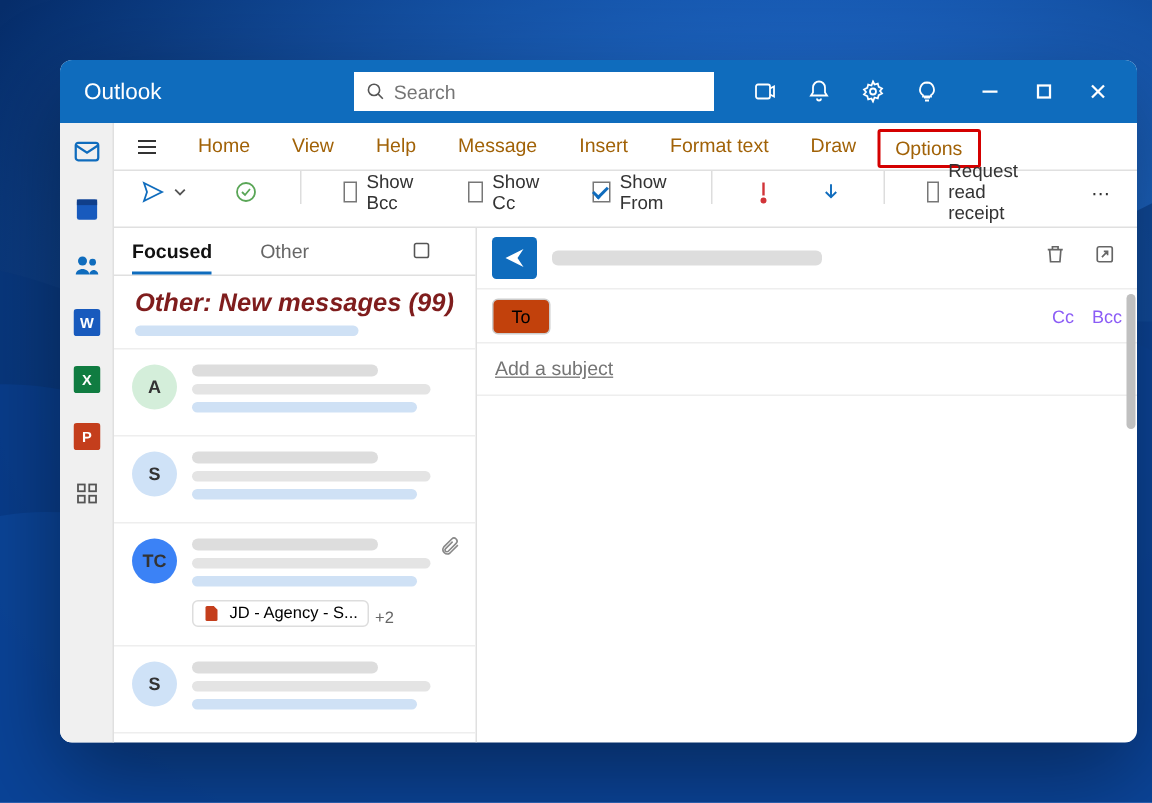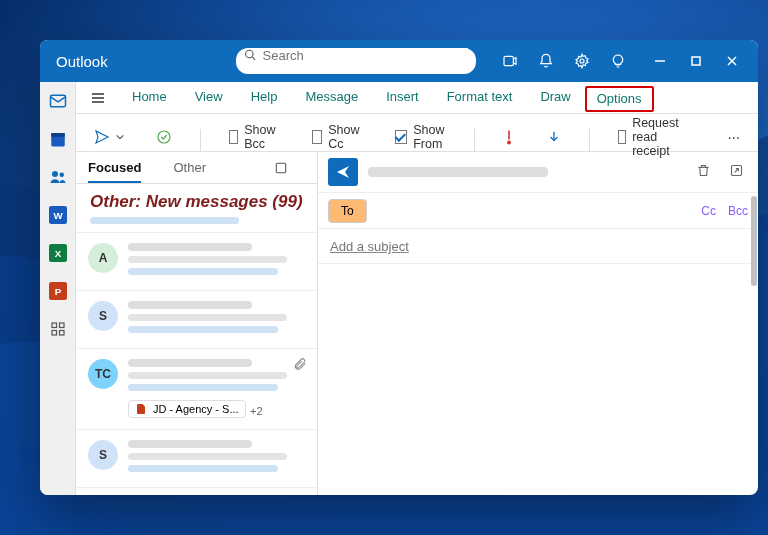--- a/index.html
+++ b/index.html
@@ -2,36 +2,36 @@
 <html><head>
 <meta charset="utf-8">
 <style>
   * { box-sizing: border-box; margin: 0; padding: 0; font-family: 'Segoe UI', sans-serif; }
   body { width: 768px; height: 535px; overflow: hidden; position: relative; background: #0a4db8; }
   .wallpaper { position: absolute; inset: 0; z-index: 0; }
   .wallpaper svg { width: 100%; height: 100%; }
   .window { position: absolute; top: 40px; left: 40px; width: 718px; height: 455px; background: #fff; border-radius: 8px; overflow: hidden; box-shadow: 0 20px 60px rgba(0,0,0,.4); display: flex; flex-direction: column; z-index: 1; }
   .titlebar { height: 42px; background: #0f6cbd; display: flex; align-items: center; padding: 0 8px 0 16px; color: #fff; gap: 8px; }
   .titlebar .app-title { font-size: 15px; font-weight: 500; }
-  .searchbox { flex: 0 0 240px; height: 26px; background: #fff; border-radius: 12px; display: flex; align-items: flex-start; padding: 0 8px; margin-left: 120px; }
+  .searchbox { flex: 0 0 240px; height: 26px; background: #fff; border-radius: 0; display: flex; align-items: center; padding: 0 8px; margin-left: 120px; }
   .searchbox svg { color: #555; margin-right: 6px; }
   .searchbox input { border: none; outline: none; font-size: 13px; width: 100%; }
   .titlebar .titlebar-icons { margin-left: auto; display: flex; align-items: center; gap: 4px; }
   .tb-btn { width: 32px; height: 32px; display: flex; align-items: center; justify-content: center; cursor: pointer; color: #fff; border-radius: 4px; }
   .win-ctrl { display: flex; margin-left: 4px; }
   .win-ctrl .tb-btn { width: 36px; height: 42px; border-radius: 0; }
   .body { flex: 1; display: flex; min-height: 0; }
   .leftrail { width: 36px; background: #f0f0f0; border-right: 1px solid #e0e0e0; display: flex; flex-direction: column; align-items: center; padding-top: 6px; gap: 12px; }
   .rail-ic { width: 26px; height: 26px; display: flex; align-items: center; justify-content: center; cursor: pointer; border-radius: 4px; }
   .content { flex: 1; display: flex; flex-direction: column; min-width: 0; }
   .ribbon-tabs { height: 32px; display: flex; align-items: center; border-bottom: 1px solid #e0e0e0; padding: 0 8px; gap: 0; }
   .hamburger { width: 28px; height: 28px; display:flex; align-items:center; justify-content:center; cursor:pointer; margin-right:6px; color:#333;}
-  .rtab { padding: 0 14px; height: 32px; display: flex; align-items: center; font-size: 13px; color: #0f766e; cursor: pointer; border-bottom: 2px solid transparent; }
+  .rtab { padding: 0 14px; height: 32px; display: flex; align-items: center; font-size: 13px; color: #a16207; cursor: pointer; border-bottom: 2px solid transparent; }
   .rtab.highlighted { border: 2px solid #d40000; border-radius: 2px; height: 26px; margin-top:2px; font-weight:500; padding:0 10px;}
-  .ribbon-row { height: 38px; border-bottom: 1px solid #e0e0e0; display: flex; align-items: flex-end; padding: 0 10px; gap: 16px; }
+  .ribbon-row { height: 38px; border-bottom: 1px solid #e0e0e0; display: flex; align-items: flex-start; padding: 0 10px; gap: 16px; }
   .ropt { display: flex; align-items: center; gap: 6px; font-size: 12.5px; color: #333; padding: 0 8px; height: 28px; cursor: pointer; }
   .ropt .chk { width: 14px; height: 14px; border: 1px solid #777; background:#fff; display:inline-flex; align-items:center; justify-content:center;}
   .ropt .chk.checked::after{content:""; width:8px; height:4px; border-left:2px solid #0f6cbd; border-bottom:2px solid #0f6cbd; transform: rotate(-45deg) translate(0,-1px);}
   .divider-v { width:1px; height:22px; background:#ddd; margin:0 4px;}
   .panes { flex:1; display:flex; min-height:0;}
   .maillist { width: 242px; border-right:1px solid #e0e0e0; display:flex; flex-direction:column;}
   .ml-tabs { height:32px; display:flex; align-items:flex-end; padding:0 12px; gap:32px; border-bottom:1px solid #e0e0e0;}
   .mltab { font-size:13px; color:#666; cursor:pointer; padding-bottom:6px; border-bottom:2px solid transparent;}
   .mltab.active { color:#111; font-weight:600; border-bottom-color:#0f6cbd;}
   .ml-tabs .sp { flex:1;}
@@ -45,21 +45,21 @@
   .blurline { height:8px; border-radius:4px; background:#ddd; margin-bottom:5px;}
   .blurline.s1{width:70%} .blurline.s2{width:90%; background:#e4e4e4; height:7px;} .blurline.s3{width:85%; background:#cfe1f5; height:7px;}
   .attach-chip{ display:inline-flex; align-items:center; gap:6px; border:1px solid #ddd; border-radius:4px; padding:2px 6px; font-size:11px; margin-top:4px;}
   .clip{position:absolute; top:8px; right:10px; color:#888;}
   .compose { flex:1; display:flex; flex-direction:column; position:relative;}
   .comp-head { padding:6px 10px; display:flex; align-items:center; gap:10px; border-bottom:1px solid #eee;}
   .sendbtn { width:30px; height:28px; background:#0f6cbd; display:flex; align-items:center; justify-content:center; cursor:pointer; border-radius:3px;}
   .comp-head .sp{flex:1;}
   .comp-icn{color:#666; cursor:pointer; padding:4px;}
   .to-row { display:flex; align-items:center; border-bottom:1px solid #eee; padding:4px 10px; min-height:36px;}
-  .to-btn{ border:1px solid #ccc; border-radius:4px; padding:4px 12px; font-size:12px; cursor:pointer; background:#fdba74;}
+  .to-btn{ border:1px solid #ccc; border-radius:4px; padding:4px 12px; font-size:12px; cursor:pointer; background:#c2410c;}
   .to-row .sp{flex:1;}
   .ccbcc{font-size:12px; color:#8b5cf6; cursor:pointer; margin-left:12px;}
   .subj-row{ border-bottom:1px solid #eee; padding:8px 12px;}
   .subj-row input{ border:none; outline:none; font-size:13px; width:100%; color:#888;text-decoration:underline;}
   .comp-body{flex:1;}
   .scroll-thumb{position:absolute; right:1px; top:44px; width:6px; height:90px; background:#c0c0c0; border-radius:3px;}
 </style>
 </head>
 <body>
 
@@ -283,21 +283,21 @@
               <div class="mli">
                 <div class="avatar" style="background:#cfe2f7">S</div>
     <div class="mli-body">
       <div class="blurline s1"></div>
       <div class="blurline s2"></div>
       <div class="blurline s3"></div>
 
     </div>
               </div>
               <div class="mli">
-                <div class="avatar" style="background:#7dd3fc">TC</div>
+                <div class="avatar" style="background:#3b82f6">TC</div>
     <div class="mli-body">
       <div class="blurline s1"></div>
       <div class="blurline s2"></div>
       <div class="blurline s3"></div>
       <div class="attach-chip">
                     <svg width="12" height="12" viewBox="0 0 24 24" fill="#c43e1c">
                       <path d="M6 2h9l5 5v13a2 2 0 01-2 2H6a2 2 0 01-2-2V4a2 2 0 012-2z"></path>
                     </svg>
                     <span>JD - Agency - S...</span>
                   </div> <span style="font-size:11px;color:#666">+2</span>

